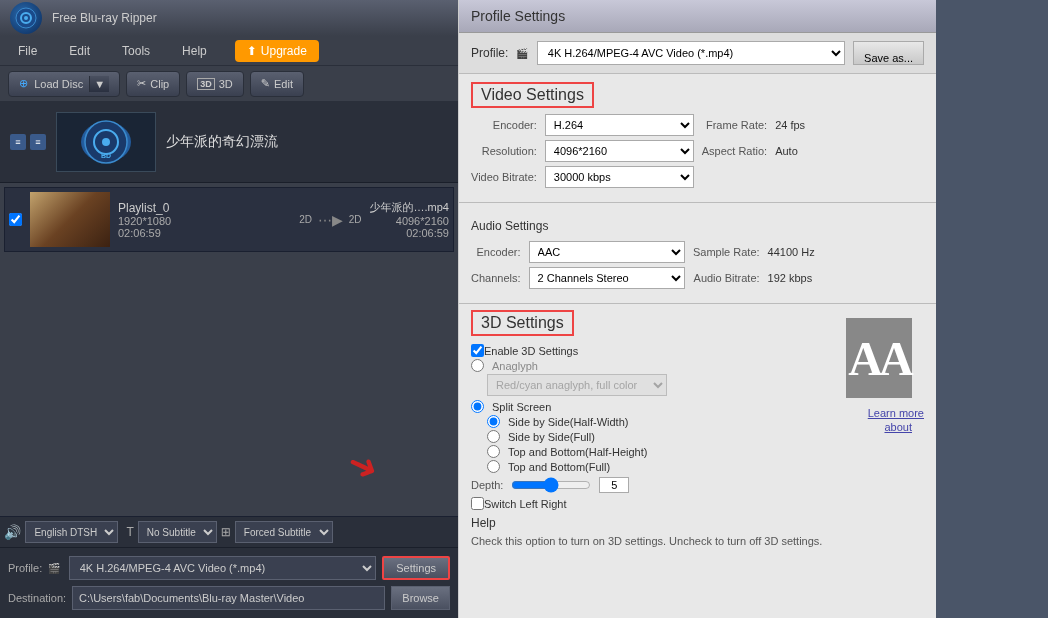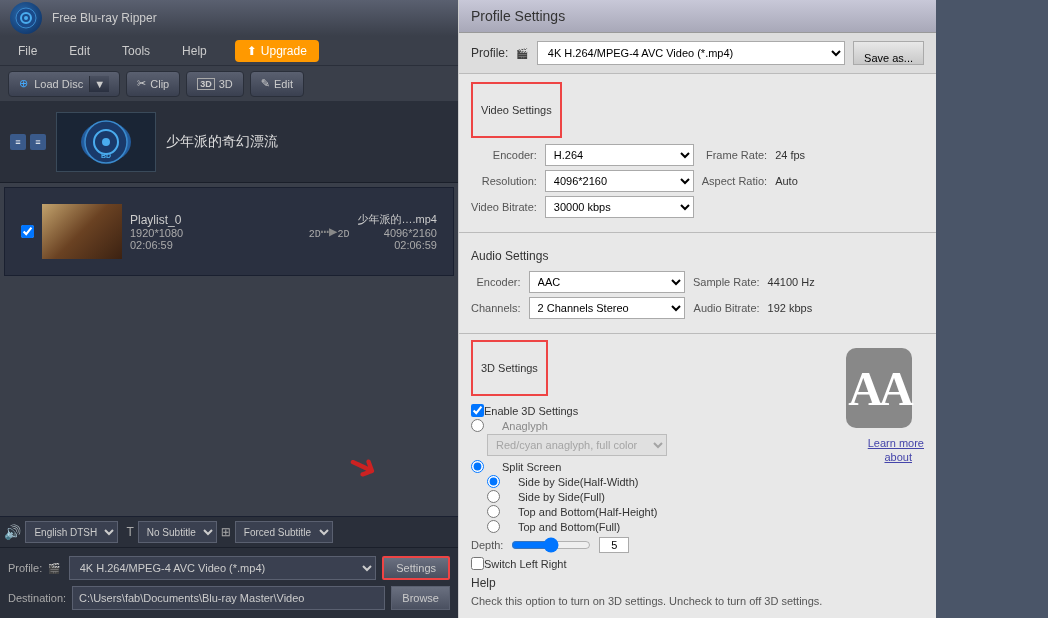--- a/index.html
+++ b/index.html
@@ -182,42 +182,41 @@
       flex: 1;
       overflow-y: auto;
       padding: 4px;
     }
     .playlist-item {
       background: #2a3040;
       border: 1px solid #1a2030;
       display: flex;
       align-items: center;
       gap: 8px;
-      padding: 16px;
+      padding: 4px;
       margin-bottom: 2px;
     }
     .playlist-thumb {
       width: 80px;
       height: 55px;
       background: linear-gradient(135deg, #8a7050, #4a3020);
       flex-shrink: 0;
     }
     .playlist-info {
       flex: 1;
       color: #aaa;
       font-size: 11px;
     }
     .playlist-info .name { color: #ccc; font-size: 12px; }
     .playlist-arrow-area {
       display: flex;
-      align-items: flex-end;
-      gap: 0;
+      align-items: center;
+      gap: 6px;
       color: #aaa;
       font-size: 11px;
-      font-family: Liberation Mono, monospace;
     }
     .output-info { color: #aaa; font-size: 11px; text-align: right; }
     .output-info .name { color: #ccc; }
 
     
     .controls-row {
       display: flex;
       align-items: center;
       gap: 4px;
       padding: 4px;
@@ -335,22 +334,22 @@
       height: 24px;
     }
 
     
     .ps-section {
       margin: 8px 12px;
     }
     .ps-section-header {
       border: 2px solid #e44;
       display: inline-block;
-      padding: 20px 8px;
-      font-size: 11px;
+      padding: 2px 8px;
+      font-size: 16px;
       color: #333;
       background: #e8e8e8;
       margin-bottom: 6px;
     }
     .ps-section-header-plain {
       font-size: 12px;
       color: #333;
       margin-bottom: 6px;
       padding: 2px 0;
     }
@@ -366,21 +365,21 @@
       padding: 2px 4px;
       font-size: 11px;
       background: white;
       height: 22px;
       width: 100%;
     }
     .ps-value { font-size: 11px; color: #333; }
     .ps-radio-item {
       display: flex;
       align-items: center;
-      gap: 18px;
+      gap: 8px;
       margin: 2px 0;
       font-size: 11px;
       color: #333;
     }
     .ps-checkbox-item {
       display: flex;
       align-items: center;
       margin: 2px 0;
       font-size: 11px;
       color: #333;
@@ -411,21 +410,20 @@
       margin: 8px 12px;
       height: 80px;
       display: flex;
       align-items: center;
       justify-content: center;
       font-size: 48px;
       color: white;
       font-weight: bold;
       font-family: serif;
       letter-spacing: -4px;
-      border-radius: 10px;
     }
 
     
     .ps-help-section {
       margin: 4px 12px;
     }
     .ps-help-title {
       font-size: 12px;
       color: #333;
       margin-bottom: 4px;

